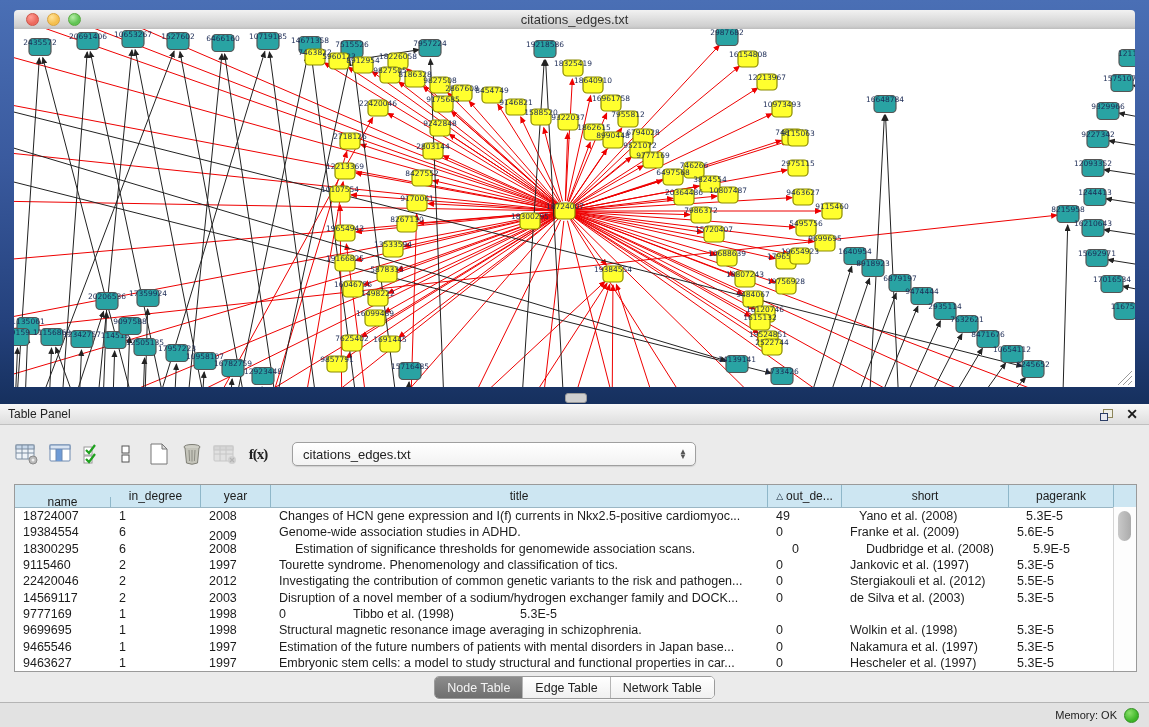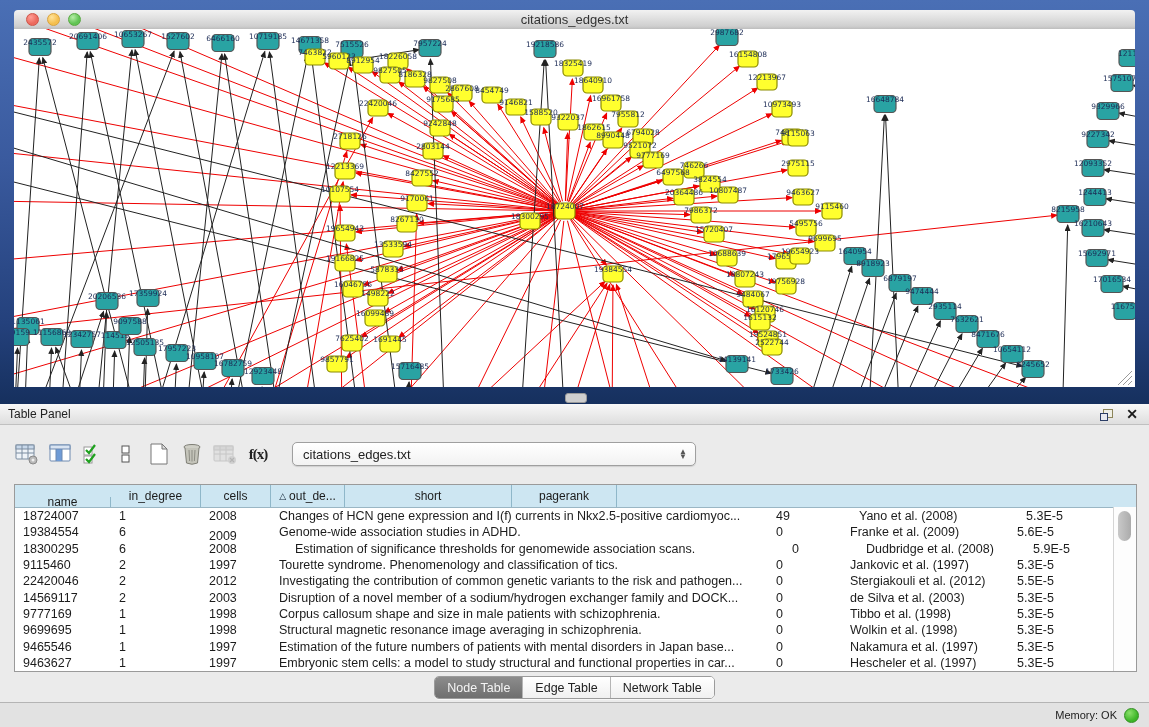--- a/index.html
+++ b/index.html
@@ -826,21 +826,24 @@
 
   <div class="tbl">
     <div class="thead" id="thead">
         <div class="th" style="width: 96px; margin-top: 12px;">
           <span>name</span>
         </div>
         <div class="th" style="width: 90px;">
           <span>in_degree</span>
         </div>
         <div class="th" style="width: 70px;">
-          <span>cells</span>
+          <span>year</span>
+        </div>
+        <div class="th" style="width: 497px;">
+          <span>title</span>
         </div>
         <div class="th" style="width: 74px;">
           <span class="sort">△</span>
           <span>out_de...</span>
         </div>
         <div class="th" style="width: 167px;">
           <span>short</span>
         </div>
         <div class="th" style="width: 105px;">
           <span>pagerank</span>
@@ -898,21 +901,20 @@
           <div class="td" style="width: 70px;">2003</div>
           <div class="td" style="width: 497px;">Disruption of a novel member of a sodium/hydrogen exchanger family and DOCK...</div>
           <div class="td" style="width: 74px;">0</div>
           <div class="td" style="width: 167px;">de Silva et al. (2003)</div>
           <div class="td" style="width: 105px;">5.3E-5</div>
         </div>
         <div class="trow">
           <div class="td" style="width: 96px;">9777169</div>
           <div class="td" style="width: 90px;">1</div>
           <div class="td" style="width: 70px;">1998</div>
-          <div class="td" style="width: 497px;">Corpus callosum shape and size in male patients with schizophrenia.</div>
           <div class="td" style="width: 74px;">0</div>
           <div class="td" style="width: 167px;">Tibbo et al. (1998)</div>
           <div class="td" style="width: 105px;">5.3E-5</div>
         </div>
         <div class="trow">
           <div class="td" style="width: 96px;">9699695</div>
           <div class="td" style="width: 90px;">1</div>
           <div class="td" style="width: 70px;">1998</div>
           <div class="td" style="width: 497px;">Structural magnetic resonance image averaging in schizophrenia.</div>
           <div class="td" style="width: 74px;">0</div>

